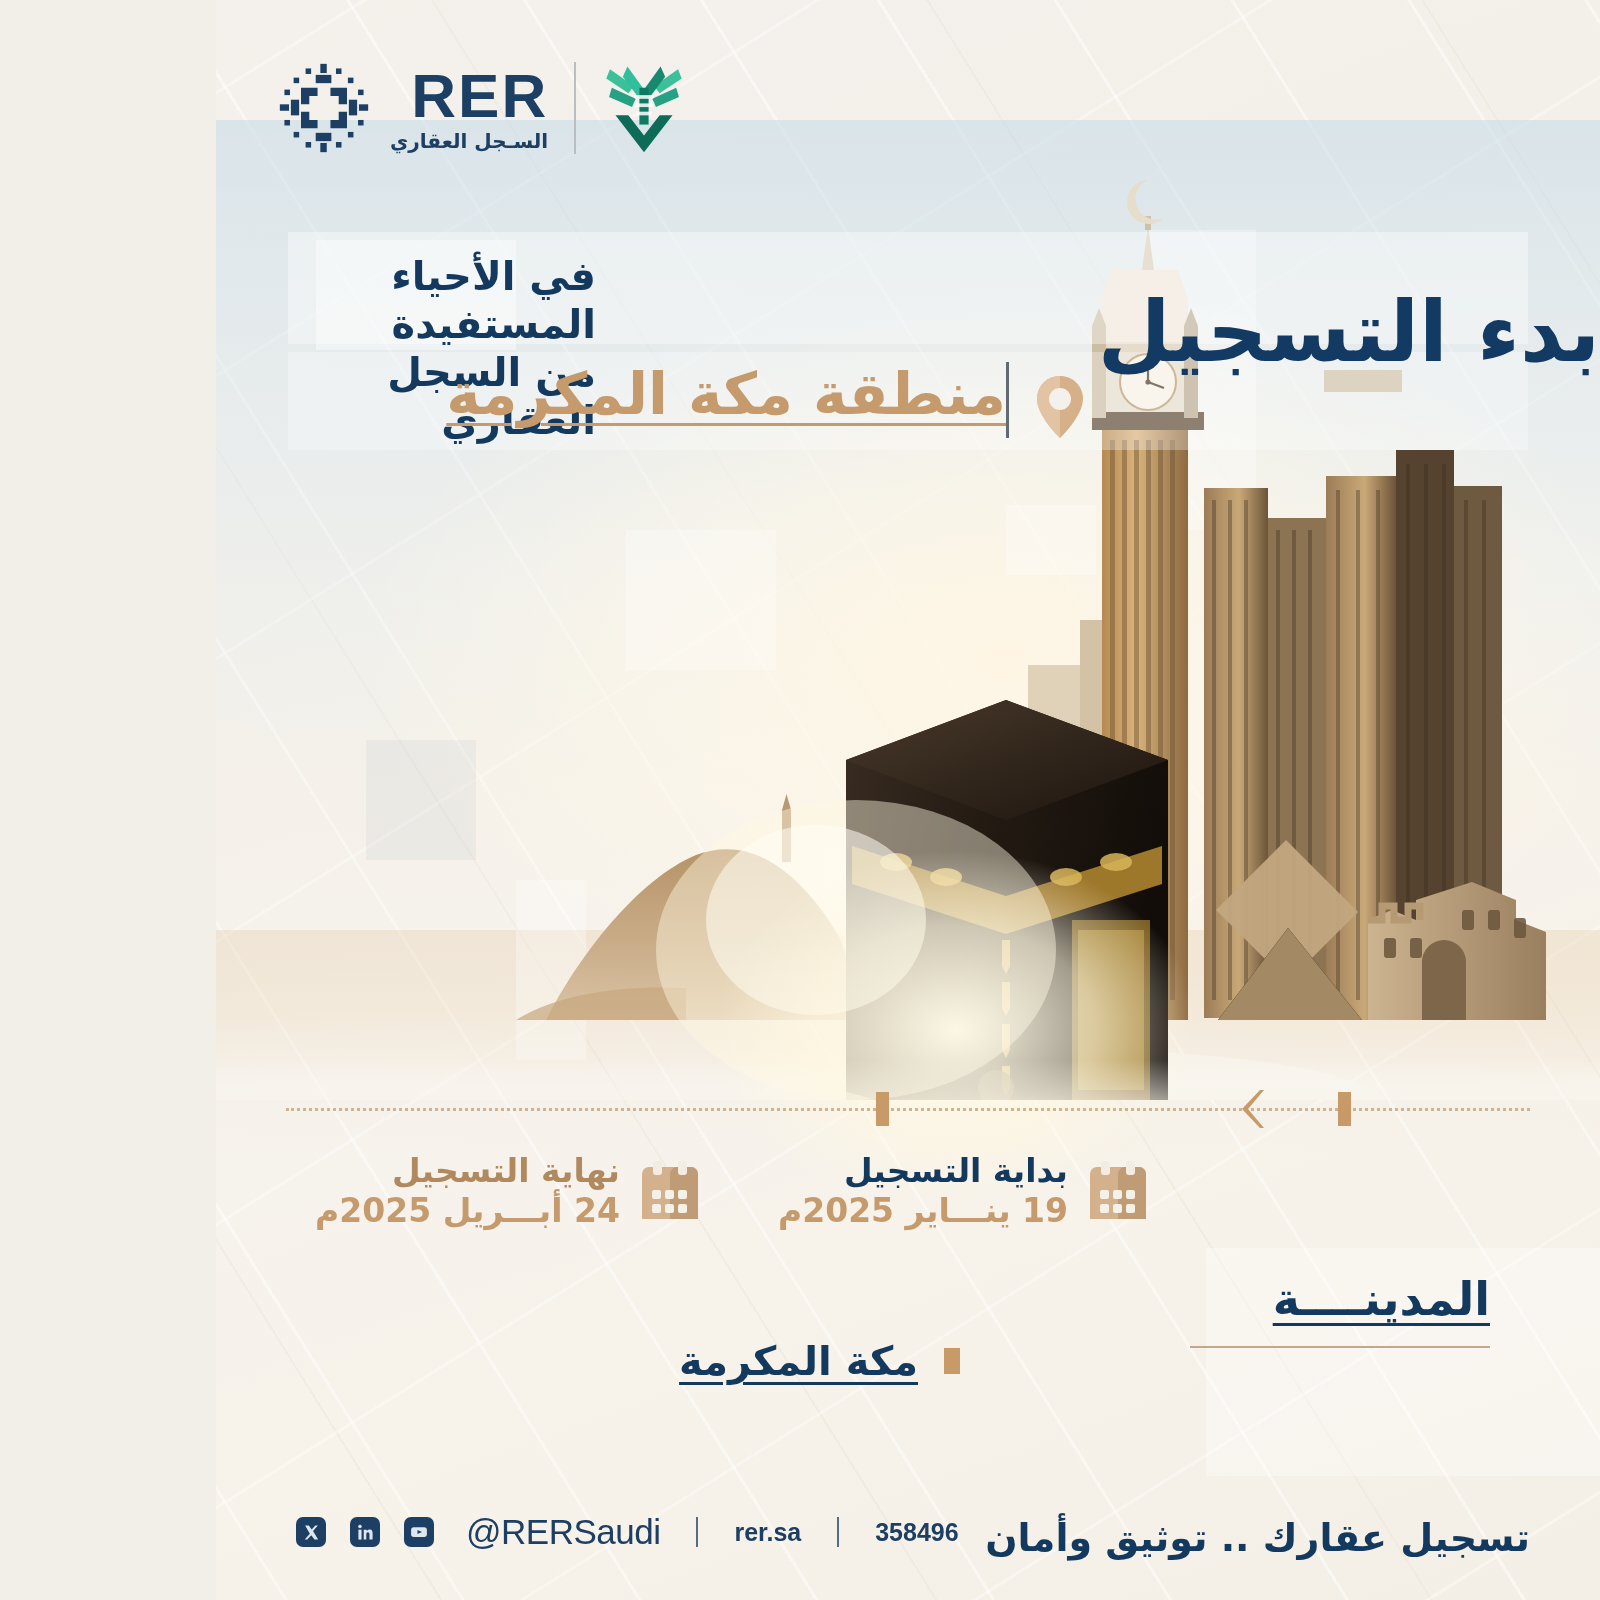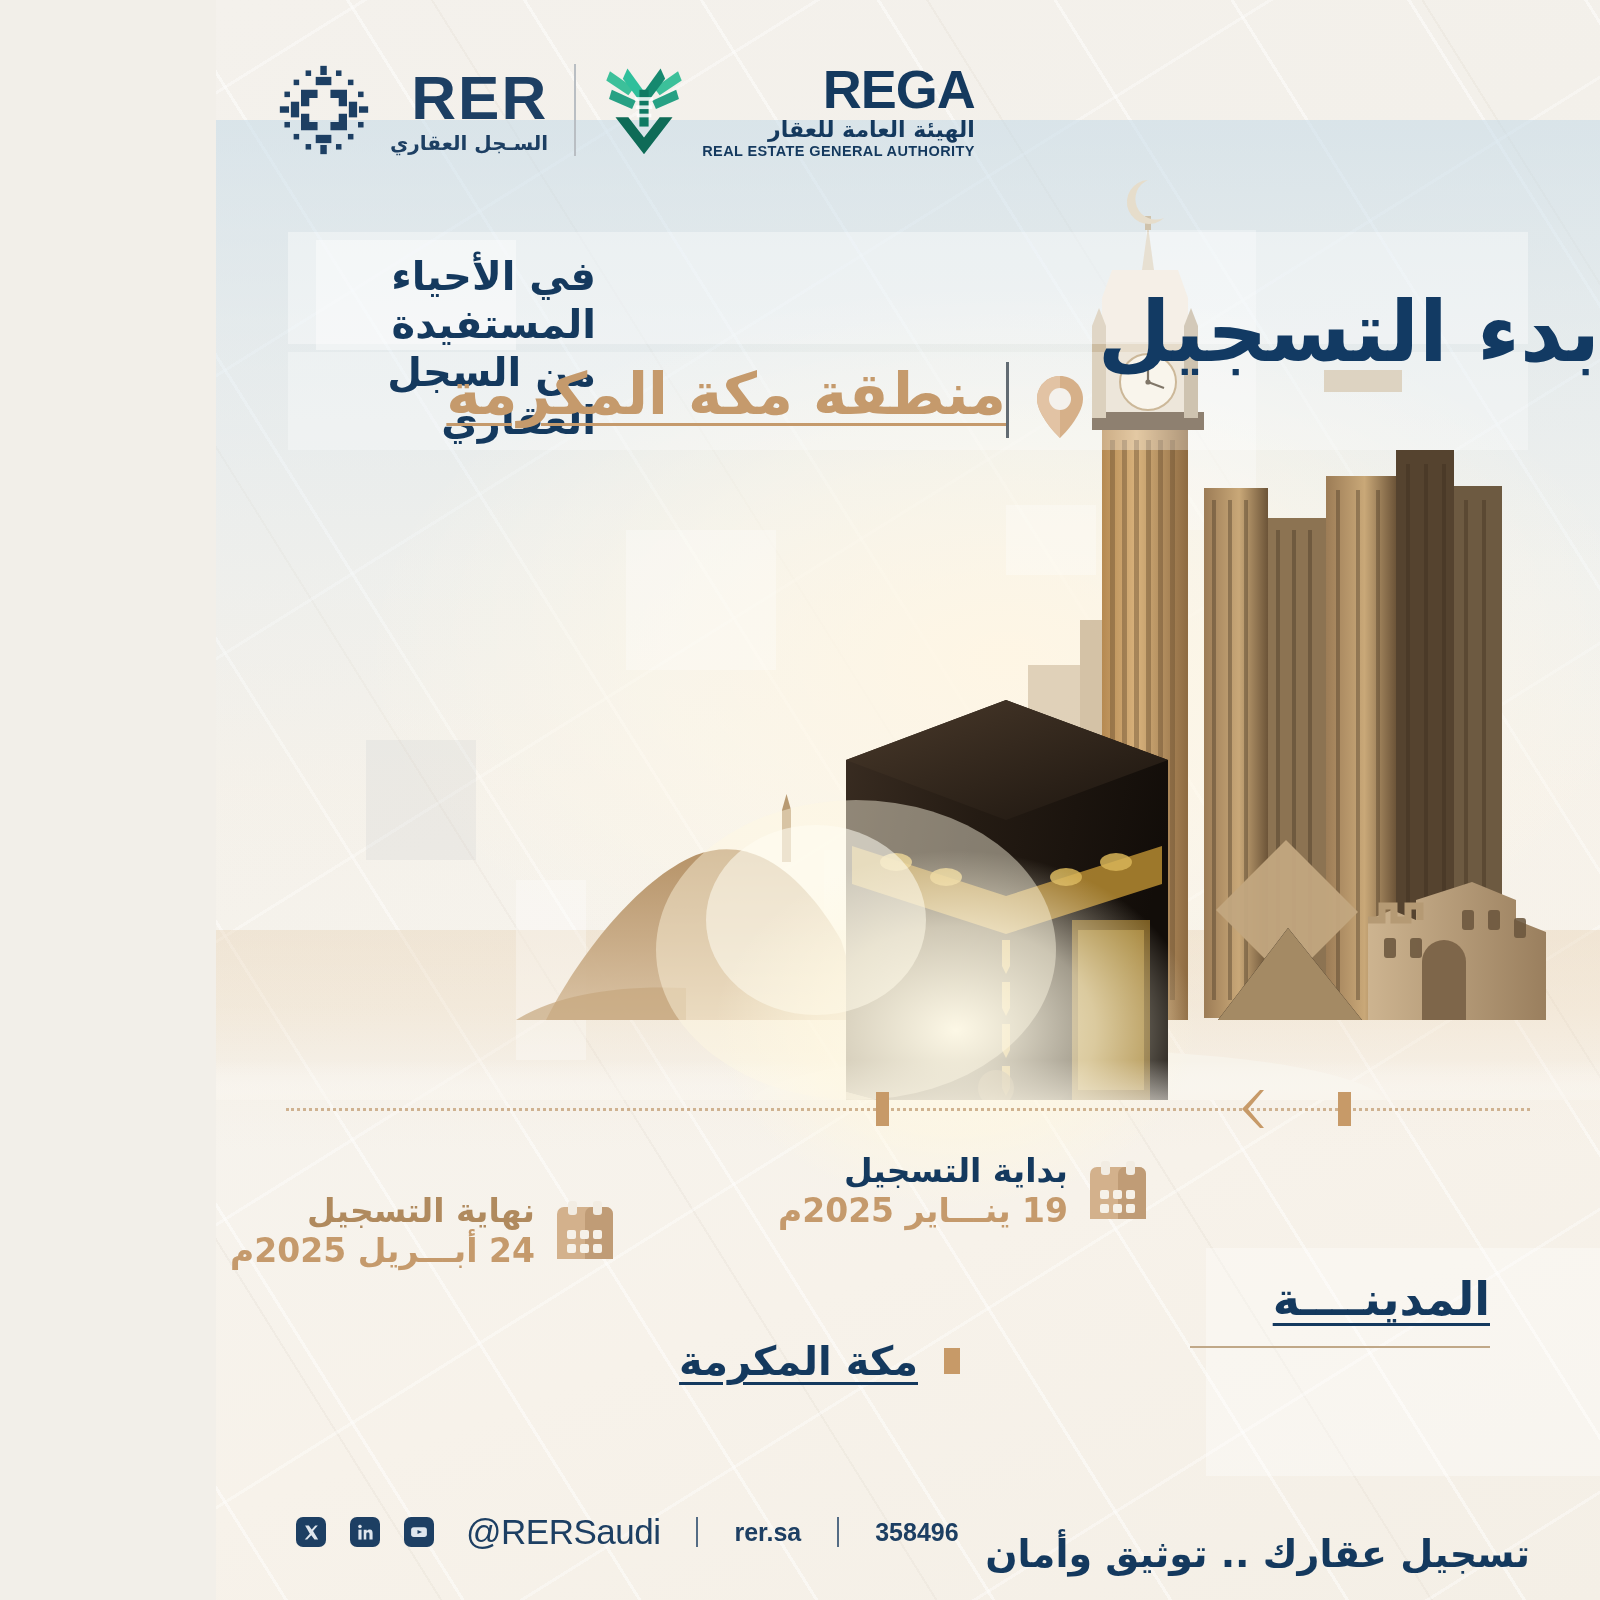--- a/index.html
+++ b/index.html
@@ -119,21 +119,21 @@
   .city-bullet{width:16px;height:26px;background:#c79a68;}
   .city-name{font-size:40px;font-weight:bold;color:#14395e;white-space:nowrap;
     text-decoration:underline;text-decoration-thickness:3px;text-underline-offset:7px;}
 
   
   .footer-left{position:absolute;left:80px;top:1512px;display:flex;align-items:center;gap:24px;direction:ltr;}
   .sicon{width:30px;height:30px;border-radius:7px;background:#1d3f63;display:flex;align-items:center;justify-content:center;}
   .handle{font-family:"Liberation Sans",sans-serif;font-size:35px;color:#1d3f63;margin-left:8px;letter-spacing:-.5px;}
   .fsep{width:2px;height:30px;background:#1d3f63;opacity:.75;margin:0 12px;}
   .fmeta{font-family:"Liberation Sans",sans-serif;font-size:25px;font-weight:bold;color:#1d3f63;}
-  .tagline{position:absolute;right:70px;top:1516px;font-size:38px;font-weight:bold;color:#14395e;white-space:nowrap;margin-top:16px;}
+  .tagline{position:absolute;right:70px;top:1516px;font-size:38px;font-weight:bold;color:#14395e;white-space:nowrap;}
 </style>
 </head>
 <body>
 
 <div class="poster">
 
   <div class="bg-texture"></div>
   <div class="sky"></div>
   <div class="ground"></div>
 
@@ -198,25 +198,20 @@
             <path d="M27 5 L45 30 L40 40 L22 16 Z" fill="#2fbf9b"></path>
             <path d="M63 5 L45 30 L50 40 L68 16 Z" fill="#16896f"></path>
             <rect x="40" y="28" width="10" height="40" fill="#0f7a63"></rect>
             <rect x="35" y="36" width="20" height="4" fill="#ffffff" opacity=".85"></rect>
             <rect x="36" y="45" width="18" height="4" fill="#ffffff" opacity=".85"></rect>
             <rect x="37" y="54" width="16" height="4" fill="#ffffff" opacity=".85"></rect>
             <path d="M14 58 L45 98 L76 58 L62 58 L45 80 L28 58 Z" fill="#0e6b57"></path>
           </g>
         </svg>
       </div>
-      <div class="rega-text">
-        <div class="rega-word">REGA</div>
-        <div class="rega-ar">الهيئة العامة للعقار</div>
-        <div class="rega-en">REAL ESTATE GENERAL AUTHORITY</div>
-      </div>
     </div>
   </div>
 
   <div class="hero">
     <div class="glow"></div>
     <svg viewBox="0 0 1600 980" width="1600" height="980">
       <defs>
         <linearGradient id="towerG" x1="0" y1="0" x2="1" y2="0">
           <stop offset="0%" stop-color="#b68a52"></stop>
           <stop offset="40%" stop-color="#d8b27c"></stop>
@@ -431,21 +426,21 @@
             <rect x="40" y="45" width="9" height="9" rx="2"></rect>
           </g>
         </svg>
       </div>
       <div class="date-txt">
         <div class="date-label">بداية التسجيل</div>
         <div class="date-value">19 ينـــاير 2025م</div>
       </div>
     </div>
 
-    <div class="date-item" style="right:913px;top:8px;margin-top:40px;">
+    <div class="date-item" style="right:828px;top:8px;">
       <div class="cal">
         <svg viewBox="0 0 64 64" width="64" height="64">
           <rect x="4" y="8" width="56" height="52" rx="7" fill="#d3b18c"></rect>
           <rect x="32" y="8" width="28" height="52" rx="7" fill="#c09c76"></rect>
           <rect x="4" y="22" width="56" height="38" fill="#d3b18c"></rect>
           <rect x="32" y="22" width="28" height="38" fill="#c09c76"></rect>
           <rect x="15" y="2" width="9" height="14" rx="3" fill="#f2ece2"></rect>
           <rect x="40" y="2" width="9" height="14" rx="3" fill="#f2ece2"></rect>
           <g fill="#f6f1e8">
             <rect x="14" y="31" width="9" height="9" rx="2"></rect>

